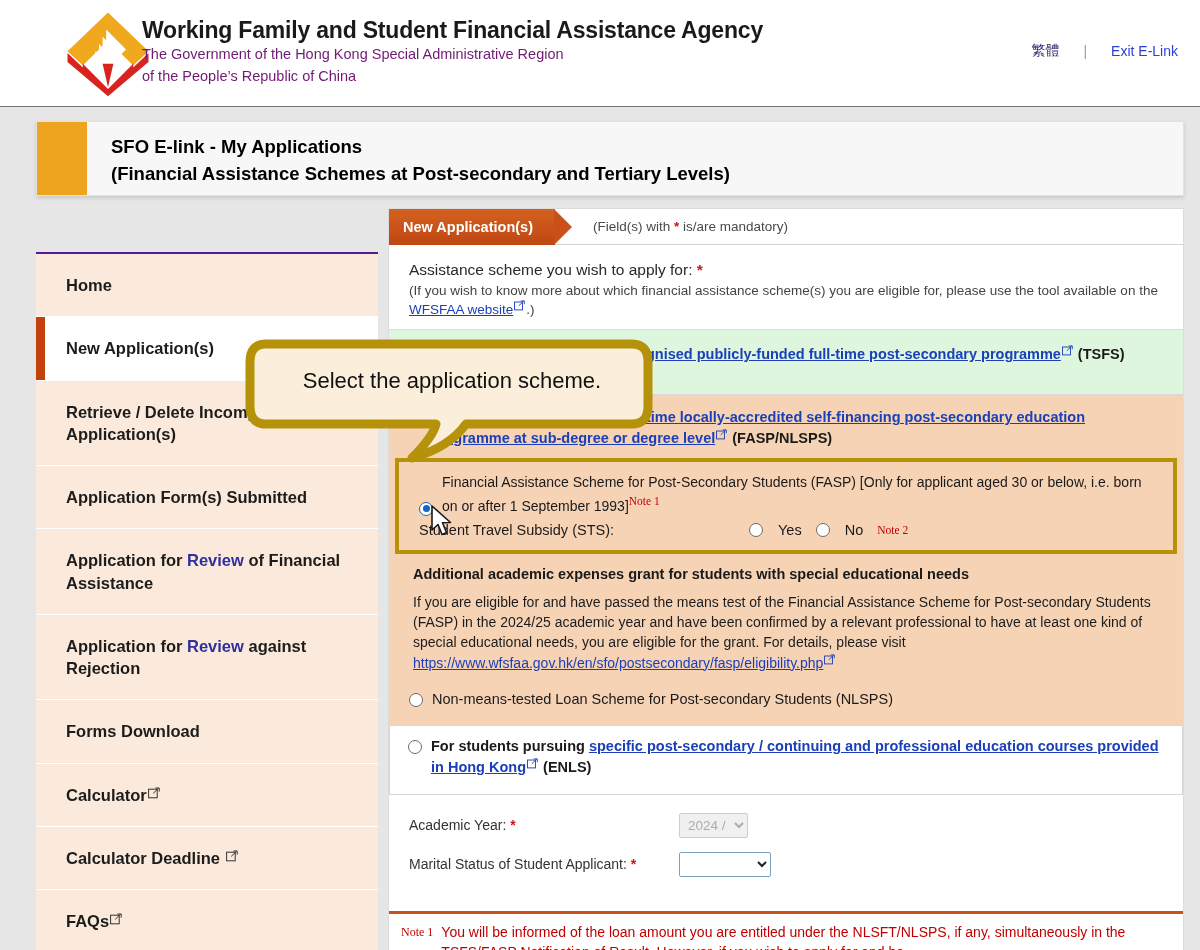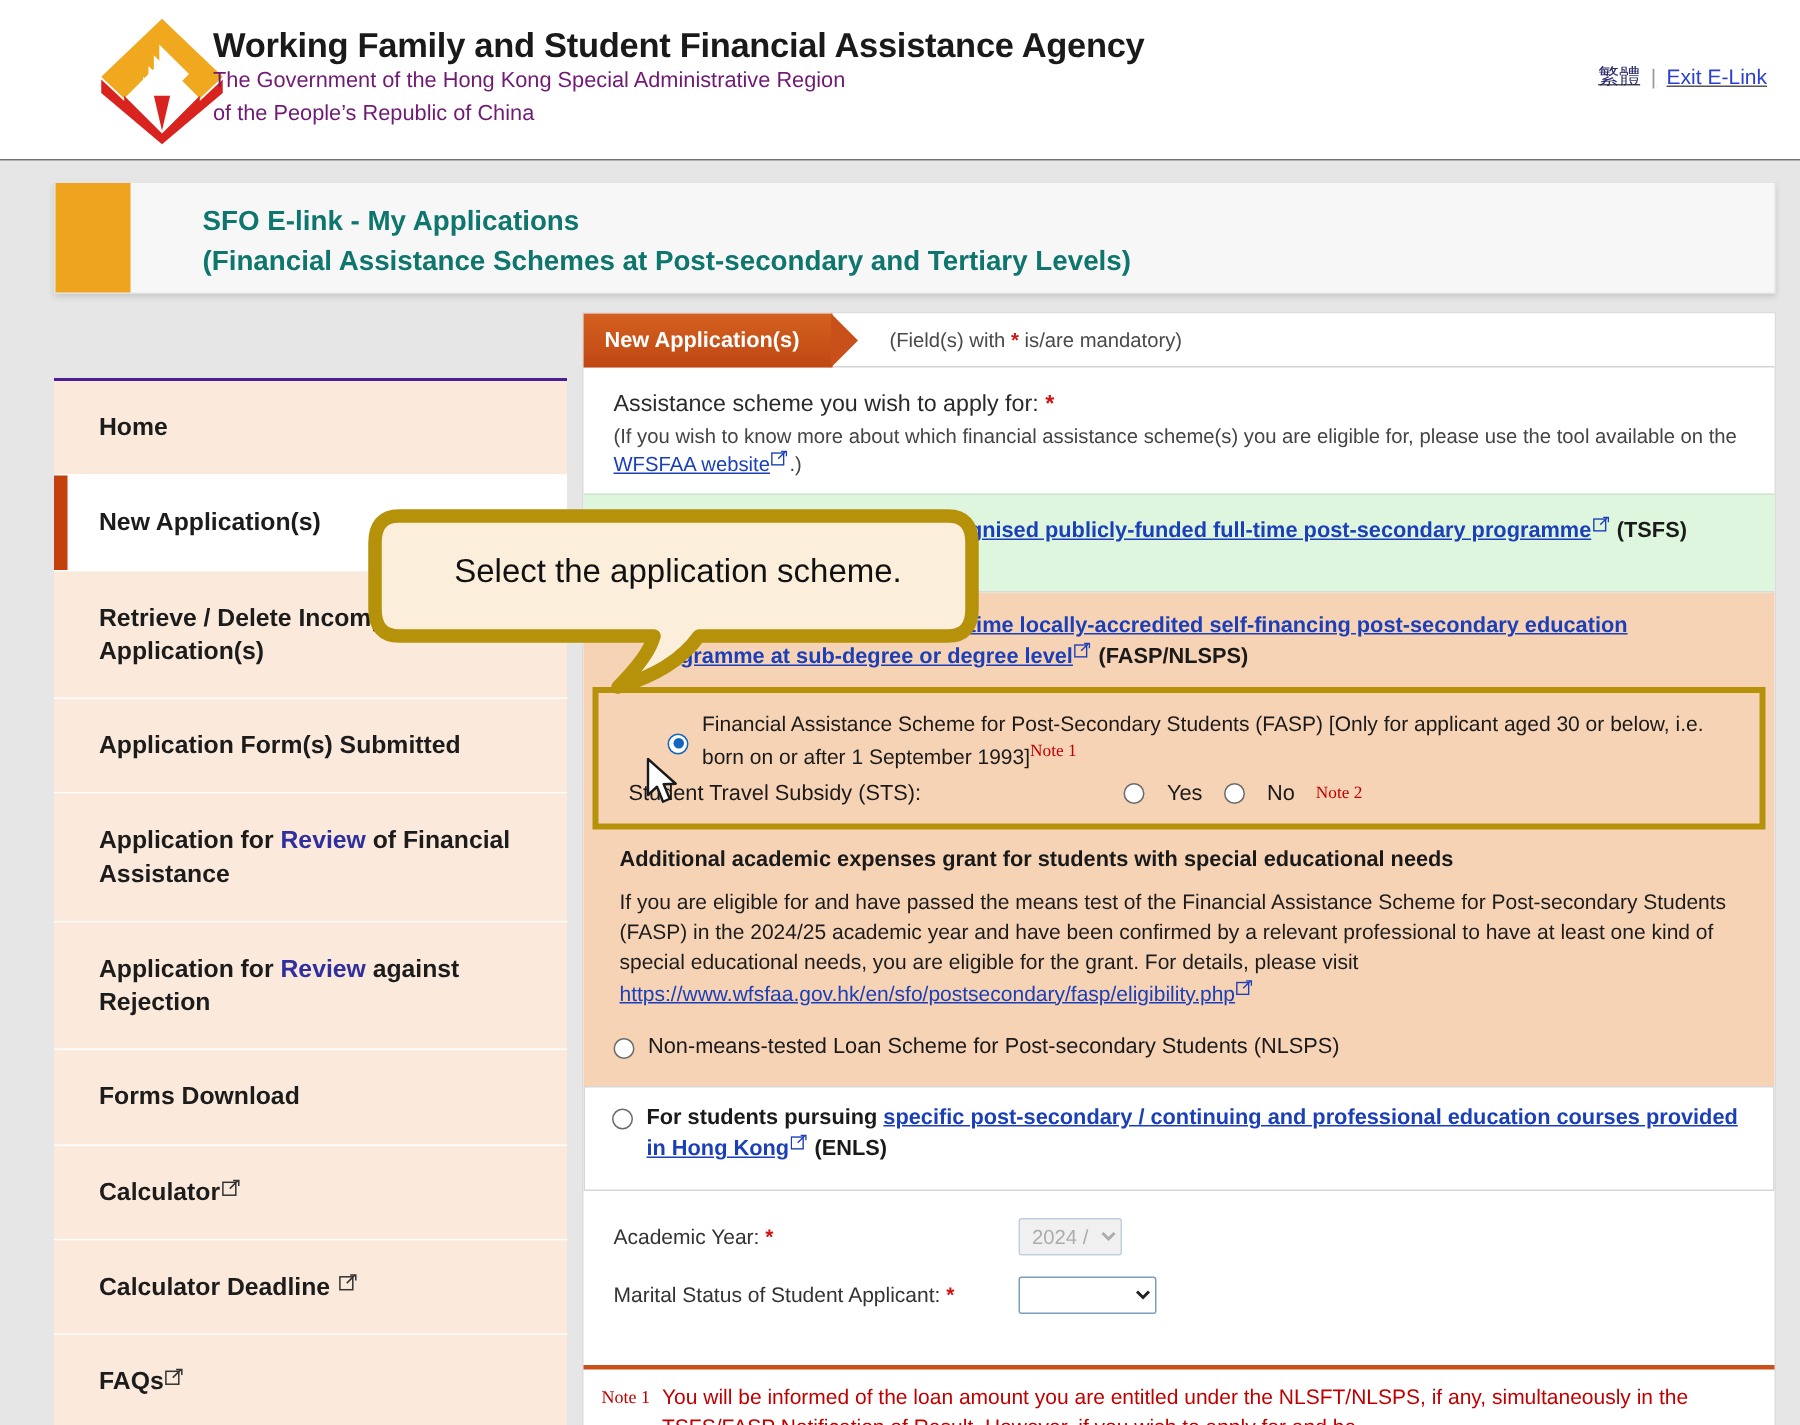--- a/index.html
+++ b/index.html
@@ -24,41 +24,41 @@
   .logo{ width:92px; height:90px; display:block; }
   .org-text{ padding-top:17px; }
   .org-title{
     font-size:23px; font-weight:bold; color:#1a1a1a; letter-spacing:-0.2px;
     line-height:1.15;
   }
   .org-sub{ font-size:14.5px; color:#701a75; line-height:1.32; margin-top:2px; }
   .header-links{
     position:absolute; right:22px; top:42px;
     font-size:14px; color:#555;
-    display:flex; align-items:center; gap:7px;text-decoration:underline;
+    display:flex; align-items:center; gap:24px;
   }
   .header-links .lang{ color:#2a2a6a; text-decoration:none; }
   .header-links .sep{ color:#9a9a9a; }
   .header-links .exit{ color:#2b3fd0; text-decoration:none; }
 
   
   .page{ padding:14px 16px 0 36px; }
 
   .title-bar{
     display:flex; align-items:stretch;
     background:#f7f7f7;
     border:1px solid #e2e2e2;
     box-shadow:0 2px 4px rgba(0,0,0,0.13);
     height:75px;
     width:1148px;
   }
   .title-accent{ width:50px; background:#efa41f; }
   .title-text{ padding:12px 0 0 24px; }
   .title-line{
-    font-size:18.5px; font-weight:bold; color:#0f766e; line-height:1.45;margin-left:24px;
+    font-size:18.5px; font-weight:bold; color:#000000; line-height:1.45;
   }
 
   
   .cols{ display:flex; width:1148px; margin-top:12px; align-items:flex-start; }
 
   
   .sidebar{
     width:342px; background:#fbeadb;
     border-top:2px solid #4c1d95;
     flex:0 0 342px;
@@ -147,21 +147,21 @@
   .opt-label{ font-size:14.5px; color:#1a1a1a; line-height:1.42; }
   .opt-label.strong{ font-weight:bold; }
   .opt-label .link{ font-weight:bold; }
 
   .highlight-box{
     border:4px solid #b5920a;
     margin:0 6px;
     padding:4px 0 4px 0;
     background:#f7d3b6;
   }
-  .sub-row{ display:flex; align-items:center; padding:6px 18px 2px 20px;margin-left:26px; }
+  .sub-row{ display:flex; align-items:flex-end; padding:6px 18px 2px 20px; }
   .sub-text{ font-size:14px; color:#1a1a1a; line-height:1.45; }
   .note-sup{ color:#c00000; font-size:11.5px; vertical-align:super; font-family:"Liberation Serif", serif; }
 
   .sts-row{
     display:flex; align-items:center; padding:4px 18px 8px 20px;
     font-size:14.5px; color:#1a1a1a;
   }
   .sts-label{ width:330px; }
   .yn{ display:flex; align-items:center; gap:6px; margin-right:14px; }
   .yn .radio{ margin-top:0; }

